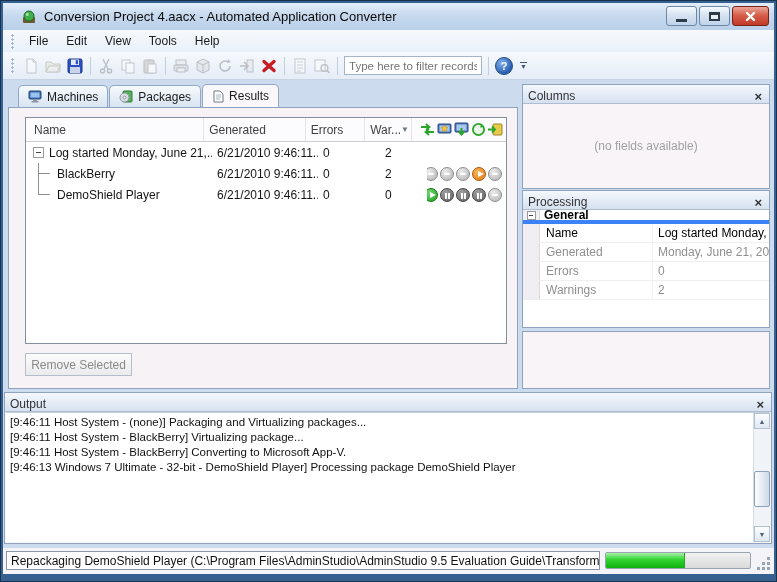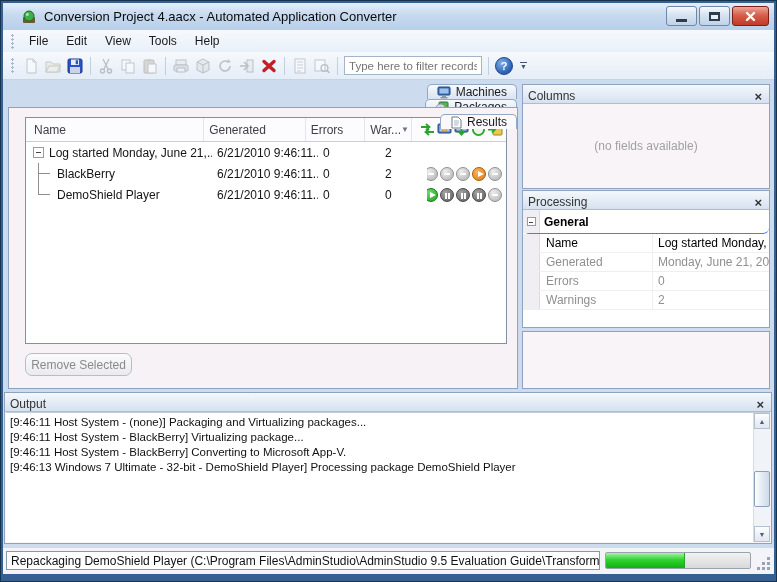--- a/index.html
+++ b/index.html
@@ -67,21 +67,21 @@
   .helpbtn { width:18px; height:18px; border-radius:50%;
     background:radial-gradient(circle at 35% 30%, #7fb0e8, #2c5fb3 70%);
     color:#fff; font-size:11px; font-weight:bold; display:flex; align-items:center; justify-content:center;
     border:1px solid #1d4584; margin-left:2px; flex:none; }
   .overflow { width:13px; height:22px; margin-left:4px; display:flex; flex-direction:column; align-items:center; justify-content:center; gap:1px; flex:none; }
   .overflow .bar { width:7px; height:1px; background:#44566e; }
   .overflow .chev { font-size:7px; color:#44566e; line-height:6px; }
 
   
   .tabpane { position:absolute; left:5px; top:81px; width:510px; height:305px; }
-  .tabstrip { position:absolute; left:0; top:0; right:0; height:23px; display:flex; align-items:flex-end; padding-left:10px;flex-direction:column; }
+  .tabstrip { position:absolute; left:0; top:0; right:0; height:23px; display:flex; align-items:flex-end; padding-left:10px; }
   .tab {
     height:22px; display:flex; align-items:center; gap:5px; padding:0 9px;
     border:1px solid #93a8c4; border-bottom:none; border-radius:5px 5px 0 0;
     background:linear-gradient(#f6fafd,#d8e4f2); margin-right:1px;
     font-size:12px; color:#1a1a1a; position:relative; z-index:1;
   }
   .tab.active { background:#fbf8fb; height:23px; z-index:3; }
   .tabpage {
     position:absolute; left:0; top:23px; right:0; bottom:0;
     border:1px solid #8fa3bf; background:#f6f2f6; z-index:2;
@@ -126,21 +126,21 @@
   .sc.play-o { background:radial-gradient(circle at 35% 30%, #f6b457, #e07b12); border:1px solid #a85a08; }
   .sc.play-g { background:radial-gradient(circle at 35% 30%, #6fd66f, #1fa51f); border:1px solid #157a15; }
   .sc.play-o::after, .sc.play-g::after { content:''; position:absolute; left:5px; top:3.5px;
     border-left:6px solid #fff; border-top:3.5px solid transparent; border-bottom:3.5px solid transparent; }
   .sc.pause { background:radial-gradient(circle at 35% 30%, #a3a3a3, #5e5e5e); border:1px solid #474747; }
   .sc.pause::after { content:''; position:absolute; left:4px; top:4px; width:2px; height:6px;
     background:#fff; box-shadow:3px 0 0 #fff; }
 
   .remove-btn {
     position:absolute; left:16px; top:245px; width:107px; height:23px;
-    border:1px solid #b4bec9; border-radius:7px;
+    border:1px solid #b4bec9; border-radius:0;
     background:linear-gradient(#fbfbfb,#ebebee); color:#8a8a8a; font-size:12px;
     font-family:"Liberation Sans", sans-serif;
   }
 
   
   .panel { position:absolute; left:519px; width:248px; border:1px solid #8fa3bf; background:#f8f4f8; }
   .panel.columns { top:81px; height:105px; }
   .panel.props   { top:187px; height:138px; }
   .panel.blank   { top:328px; height:58px; }
   .phead {
@@ -148,21 +148,21 @@
     border-bottom:1px solid #aebdd0; display:flex; align-items:flex-end;
     padding:0 5px; font-size:12px; color:#333;
   }
   .phead .sp { flex:1; }
   .pclose { font-size:13px; color:#333; line-height:12px; padding:0 2px; font-weight:bold; }
   .pbody-empty { position:absolute; left:0; right:0; top:19px; bottom:0;
     display:flex; align-items:center; justify-content:center;
     color:#a2a2a2; font-size:12px; }
 
   .pgrid { position:absolute; left:0; right:0; top:19px; bottom:0; background:#fff; font-size:12px; overflow:hidden; }
-  .pgroup { display:flex; align-items:center; height:24px; border-bottom:1px solid #3b82f6; font-weight:bold; color:#000;border-radius:6px; }
+  .pgroup { display:flex; align-items:center; height:14px; border-bottom:4px solid #3b82f6; font-weight:bold; color:#000; }
   .pgutter { width:17px; height:100%; background:#f0eef2; border-right:1px solid #dcd9df; display:flex; align-items:center; justify-content:center; flex:none; }
   .pexp { width:9px; height:9px; border:1px solid #9a9a9a; background:#fff; position:relative; }
   .pexp::after { content:''; position:absolute; left:1.5px; right:1.5px; top:3.5px; height:1px; background:#444; }
   .pgroup .plabel { padding-left:4px; }
   .prow { display:flex; height:19px; border-bottom:1px solid #efefef; color:#8f8f8f; }
   .prow .plabel { width:113px; padding-left:6px; display:flex; align-items:center; border-right:1px solid #efefef; overflow:hidden; white-space:nowrap; }
   .prow .pvalue { flex:1; padding-left:5px; display:flex; align-items:center; overflow:hidden; white-space:nowrap; }
   .prow.hl { color:#000; }
   .prow.hl .pvalue { color:#000; }
 

